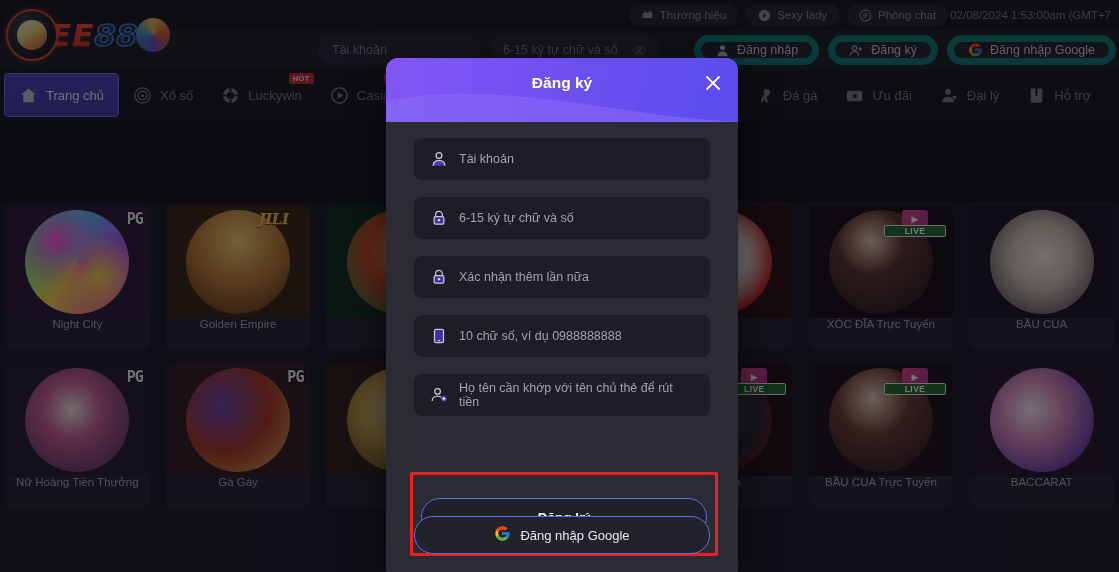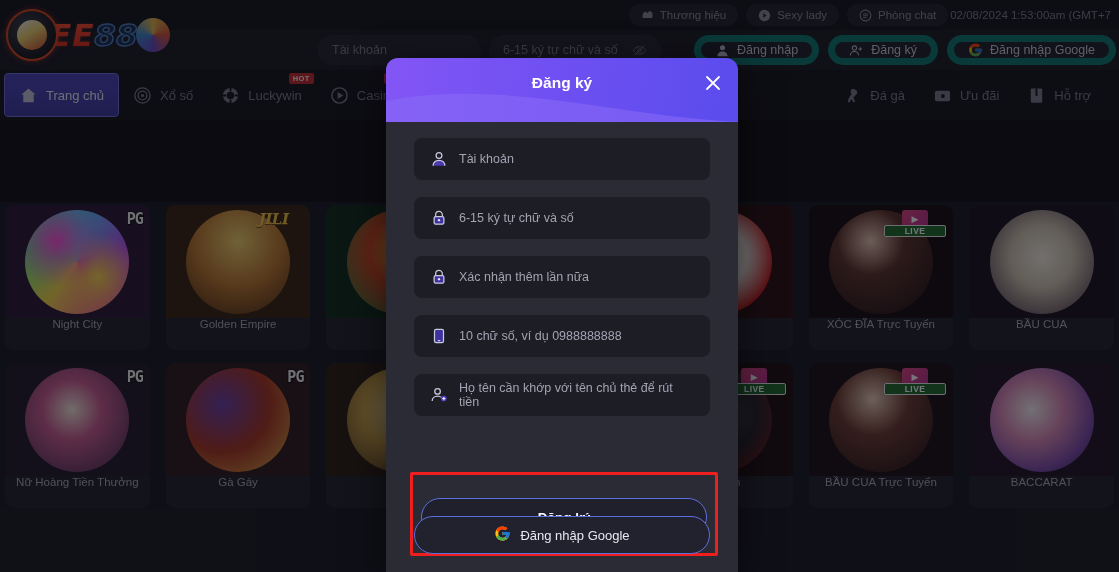--- a/index.html
+++ b/index.html
@@ -409,20 +409,30 @@
     <div class="nav-item">
       <span class="nic">
         <svg width="19" height="19" viewBox="0 0 20 20">
             <rect x="2" y="5" width="16" height="11" rx="2" fill="#7b7b8b"></rect>
             <rect x="8.6" y="8.6" width="3.6" height="4" rx="1" fill="#15151c"></rect>
           </svg>
       </span>
       <span>Ưu đãi</span>
     </div>
 
+    <div class="nav-item">
+      <span class="nic">
+        <svg width="19" height="19" viewBox="0 0 20 20">
+            <circle cx="8.5" cy="6" r="3.1" fill="#7b7b8b"></circle>
+            <path d="M2.3 17c0-3.4 2.8-5.6 6.2-5.6s6.2 2.2 6.2 5.6z" fill="#7b7b8b"></path>
+            <path d="M15.2 9.2l.8 1.7 1.9.2-1.4 1.3.4 1.8-1.7-.9-1.7.9.4-1.8-1.4-1.3 1.9-.2z" fill="#7b7b8b"></path>
+          </svg>
+      </span>
+      <span>Đại lý</span>
+    </div>
 
     <div class="nav-item" style="margin-right:14px">
       <span class="nic">
         <svg width="19" height="19" viewBox="0 0 20 20">
             <rect x="4" y="2.5" width="12" height="15" rx="1" fill="#7b7b8b"></rect>
             <rect x="9" y="2.5" width="2" height="8" fill="#15151c"></rect>
           </svg>
       </span>
       <span>Hỗ trợ</span>
     </div>

